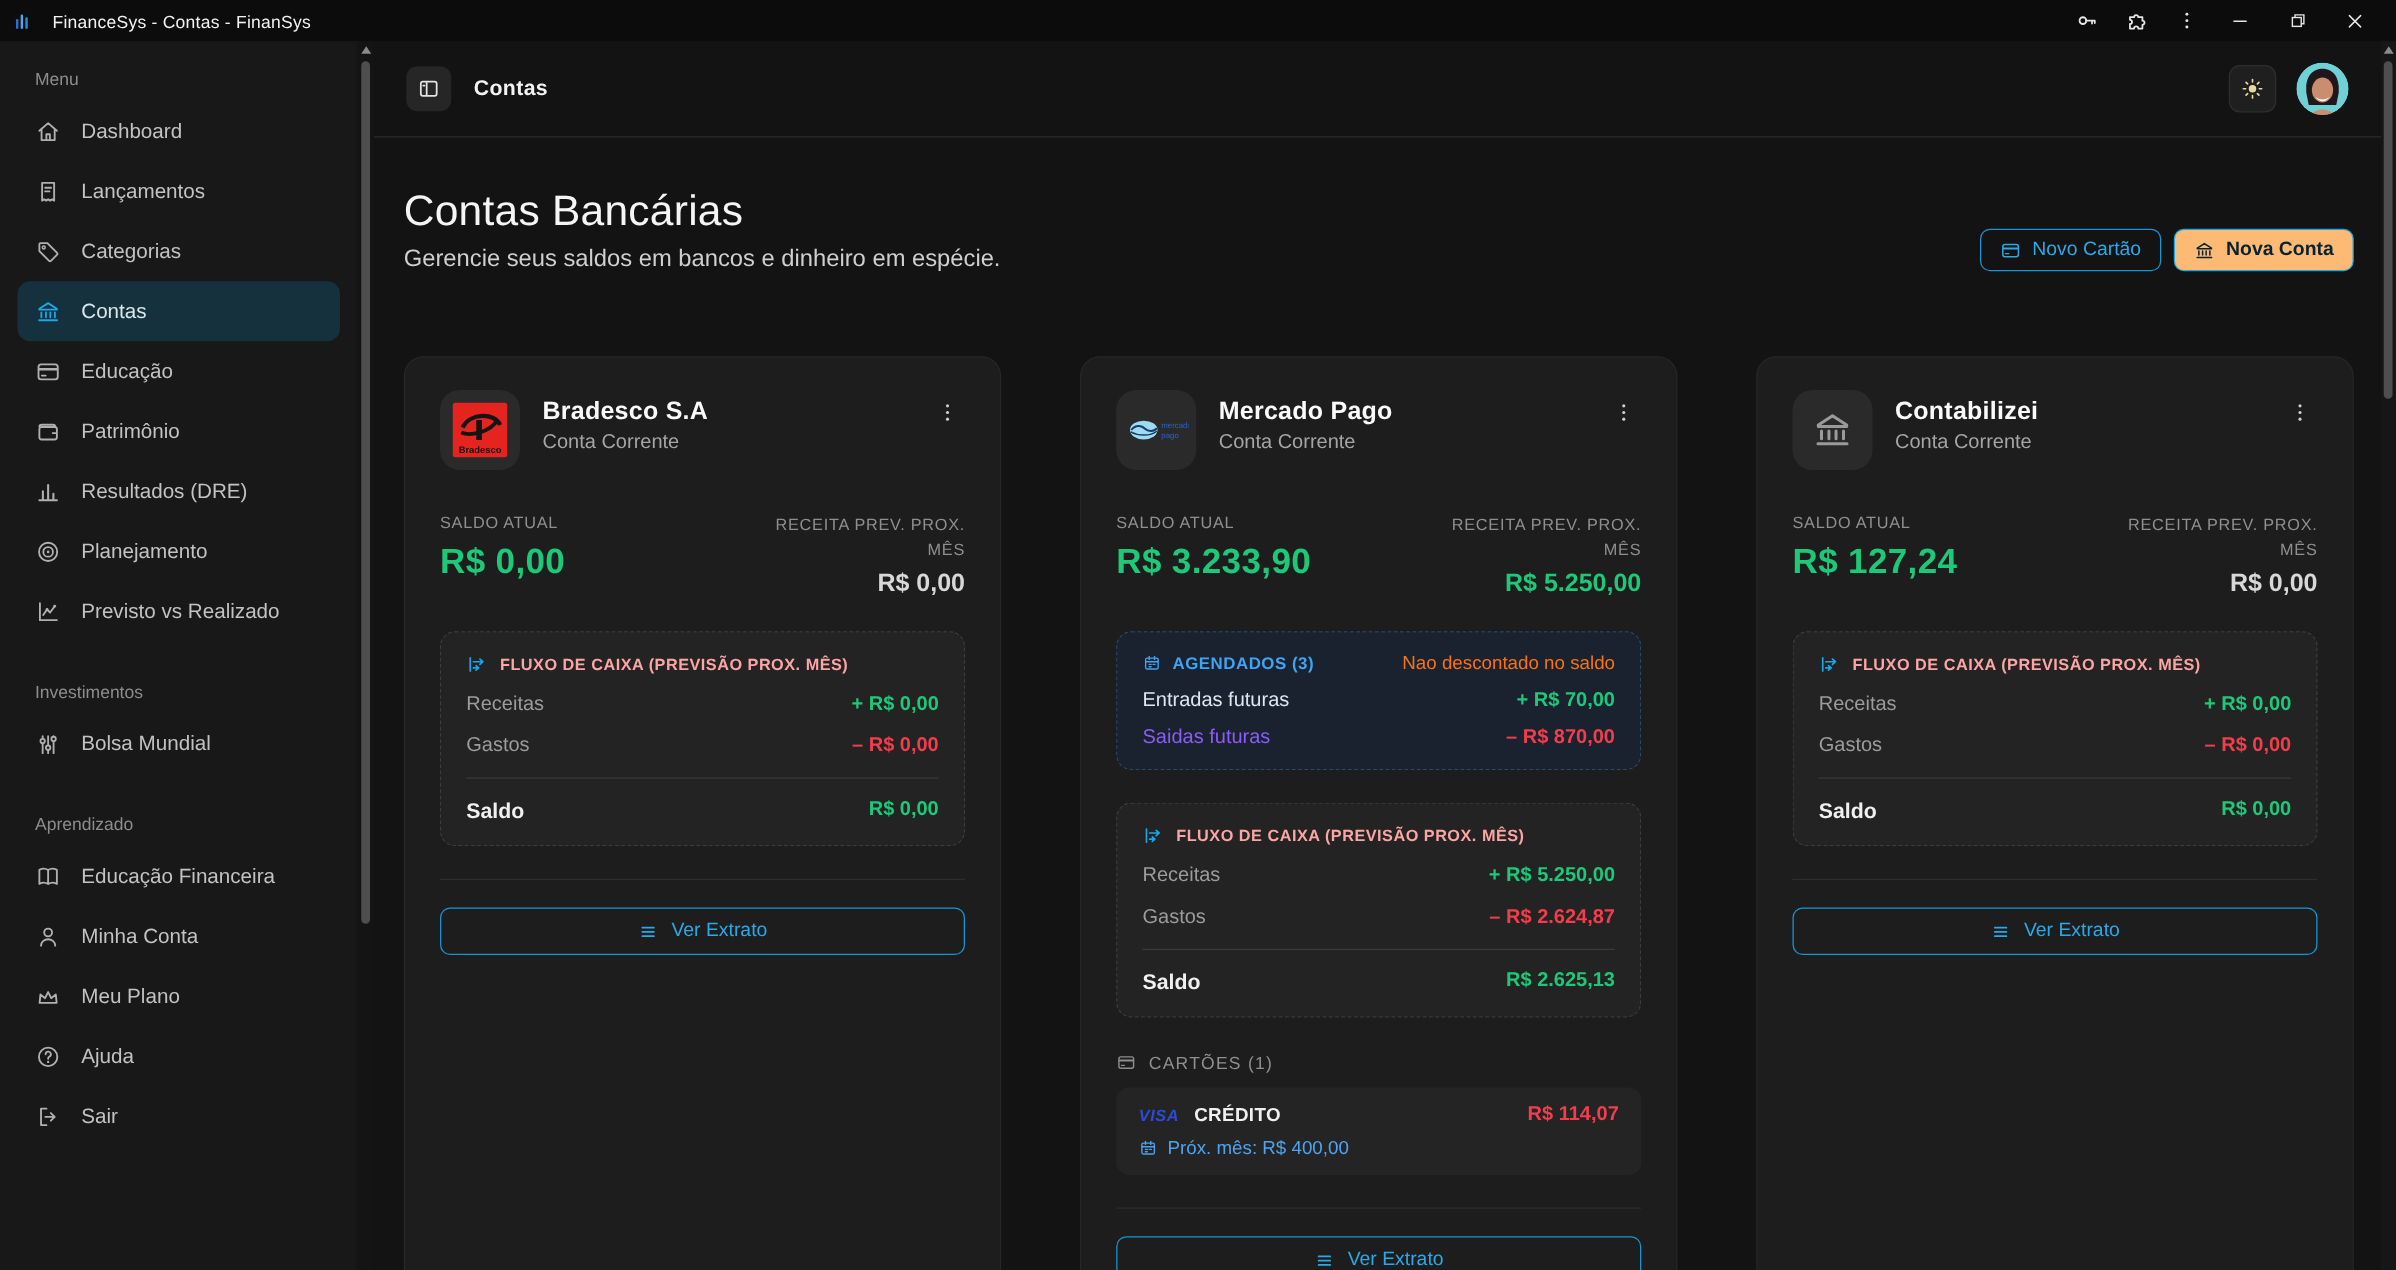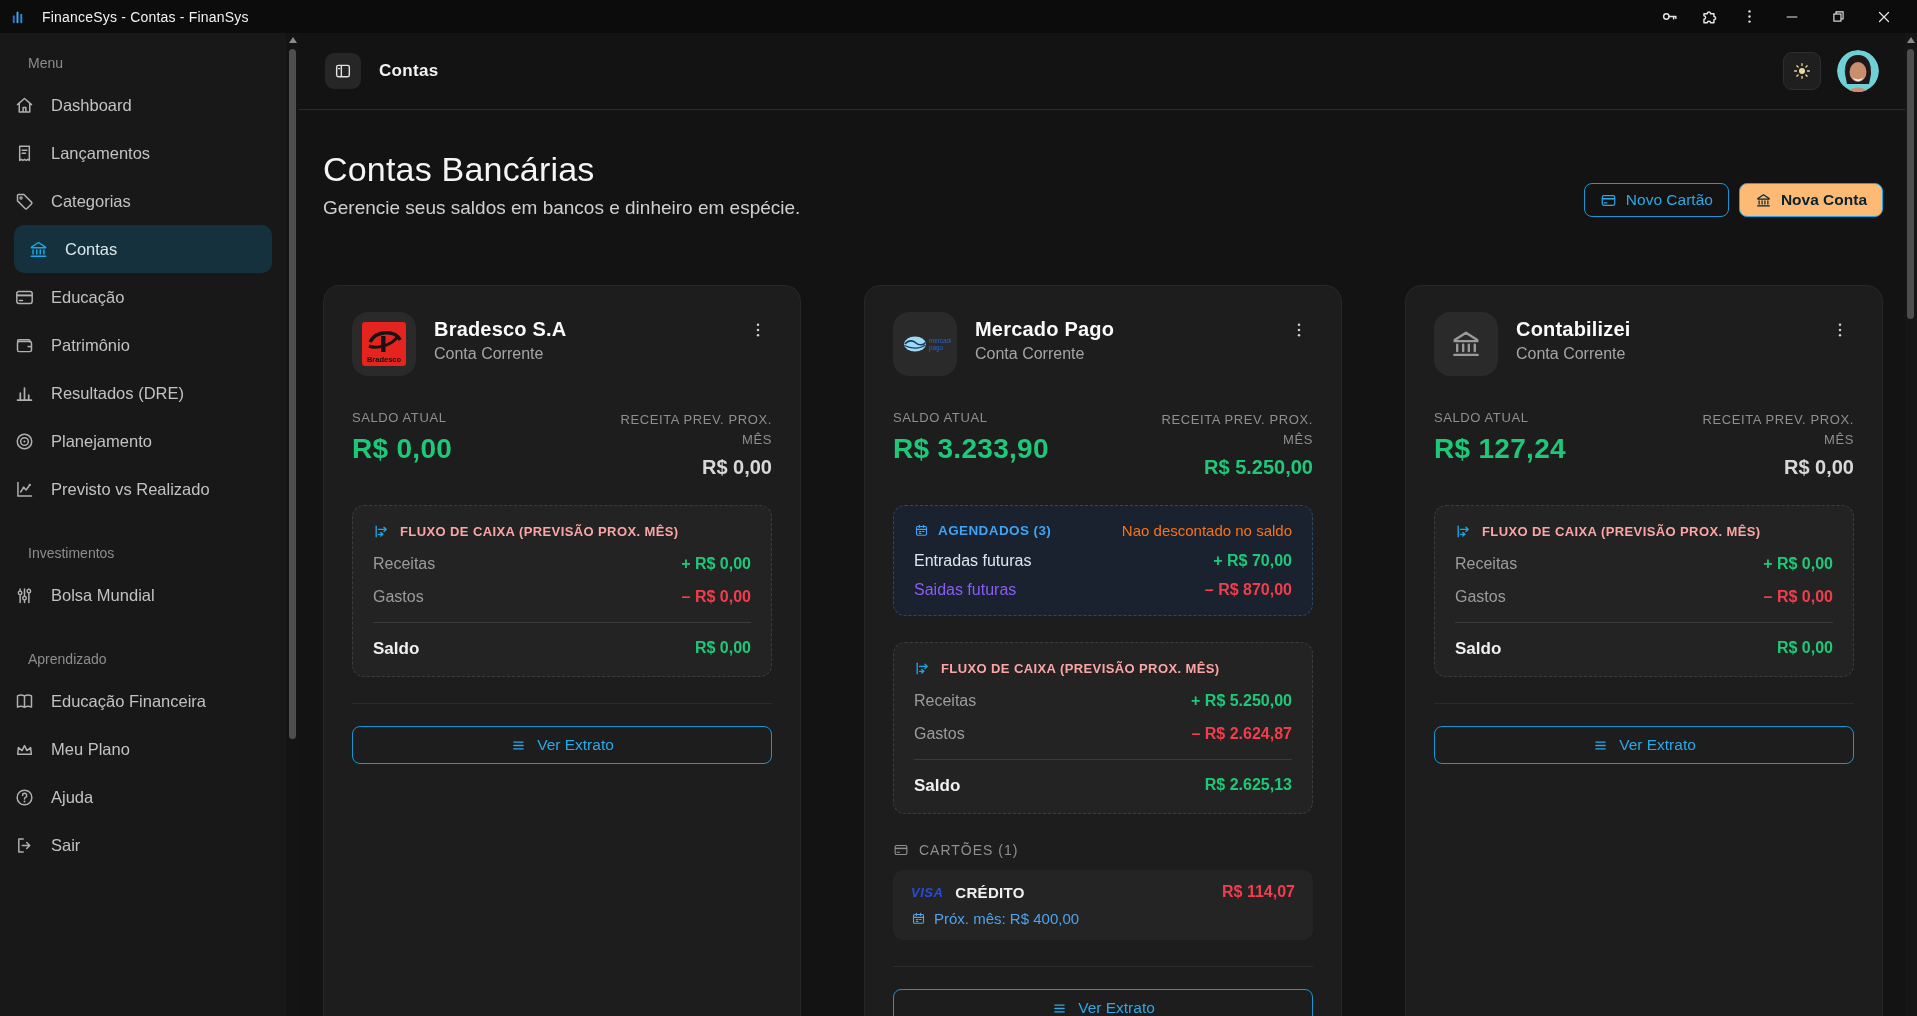--- a/index.html
+++ b/index.html
@@ -19,21 +19,21 @@
   
   .app { display:flex; height:983px; }
 
   
   .sidebar { width:286px; background:#181818; padding-top:16px; overflow:hidden; flex:none; }
   .sb-scroll { width:13px; background:#141414; position:relative; flex:none; }
   .sb-scroll .arrow { position:absolute; top:4px; left:3px; width:0; height:0;
     border-left:4px solid transparent; border-right:4px solid transparent; border-bottom:6px solid #8a8a8a; }
   .sb-scroll .thumb { position:absolute; top:16px; left:3px; width:7px; height:690px; background:#4e4e4e; border-radius:4px; }
   .section-label { color:#8d8d8d; font-size:14px; padding:14px 0 10px 28px; }
-  .sb-item { display:flex; align-items:center; gap:16px; height:48px; padding-left:14px;
+  .sb-item { display:flex; align-items:center; gap:16px; height:48px; padding-left:28px;
     color:#c2c2c2; font-size:16.5px; cursor:pointer; }
   .sb-item .sb-ico { color:#b0b0b0; display:flex; }
   .sb-item.active { background:#14313d; border-radius:10px; margin:0 14px; padding-left:14px; color:#dbe6ea; }
   .sb-item.active .sb-ico { color:#18a7e8; }
 
   
   .main { flex:1; display:flex; flex-direction:column; background:#131313; min-width:0; }
   .main-header { height:77px; display:flex; align-items:center; padding:0 26px;
     border-bottom:1px solid #2c2c2c; flex:none; }
   .hdr-toggle { width:36px; height:36px; background:#262626; border:none; border-radius:9px;
@@ -362,20 +362,28 @@
           <svg class="ic" width="21" height="21">
             <use href="#i-book"></use>
           </svg>
         </span>
       <span>Educação Financeira</span>
     </div>
 
     <div class="sb-item">
       <span class="sb-ico">
           <svg class="ic" width="21" height="21">
+            <use href="#i-person"></use>
+          </svg>
+        </span>
+      <span>Minha Conta</span>
+    </div>
+    <div class="sb-item">
+      <span class="sb-ico">
+          <svg class="ic" width="21" height="21">
             <use href="#i-crown"></use>
           </svg>
         </span>
       <span>Meu Plano</span>
     </div>
     <div class="sb-item">
       <span class="sb-ico">
           <svg class="ic" width="21" height="21">
             <use href="#i-help"></use>
           </svg>

